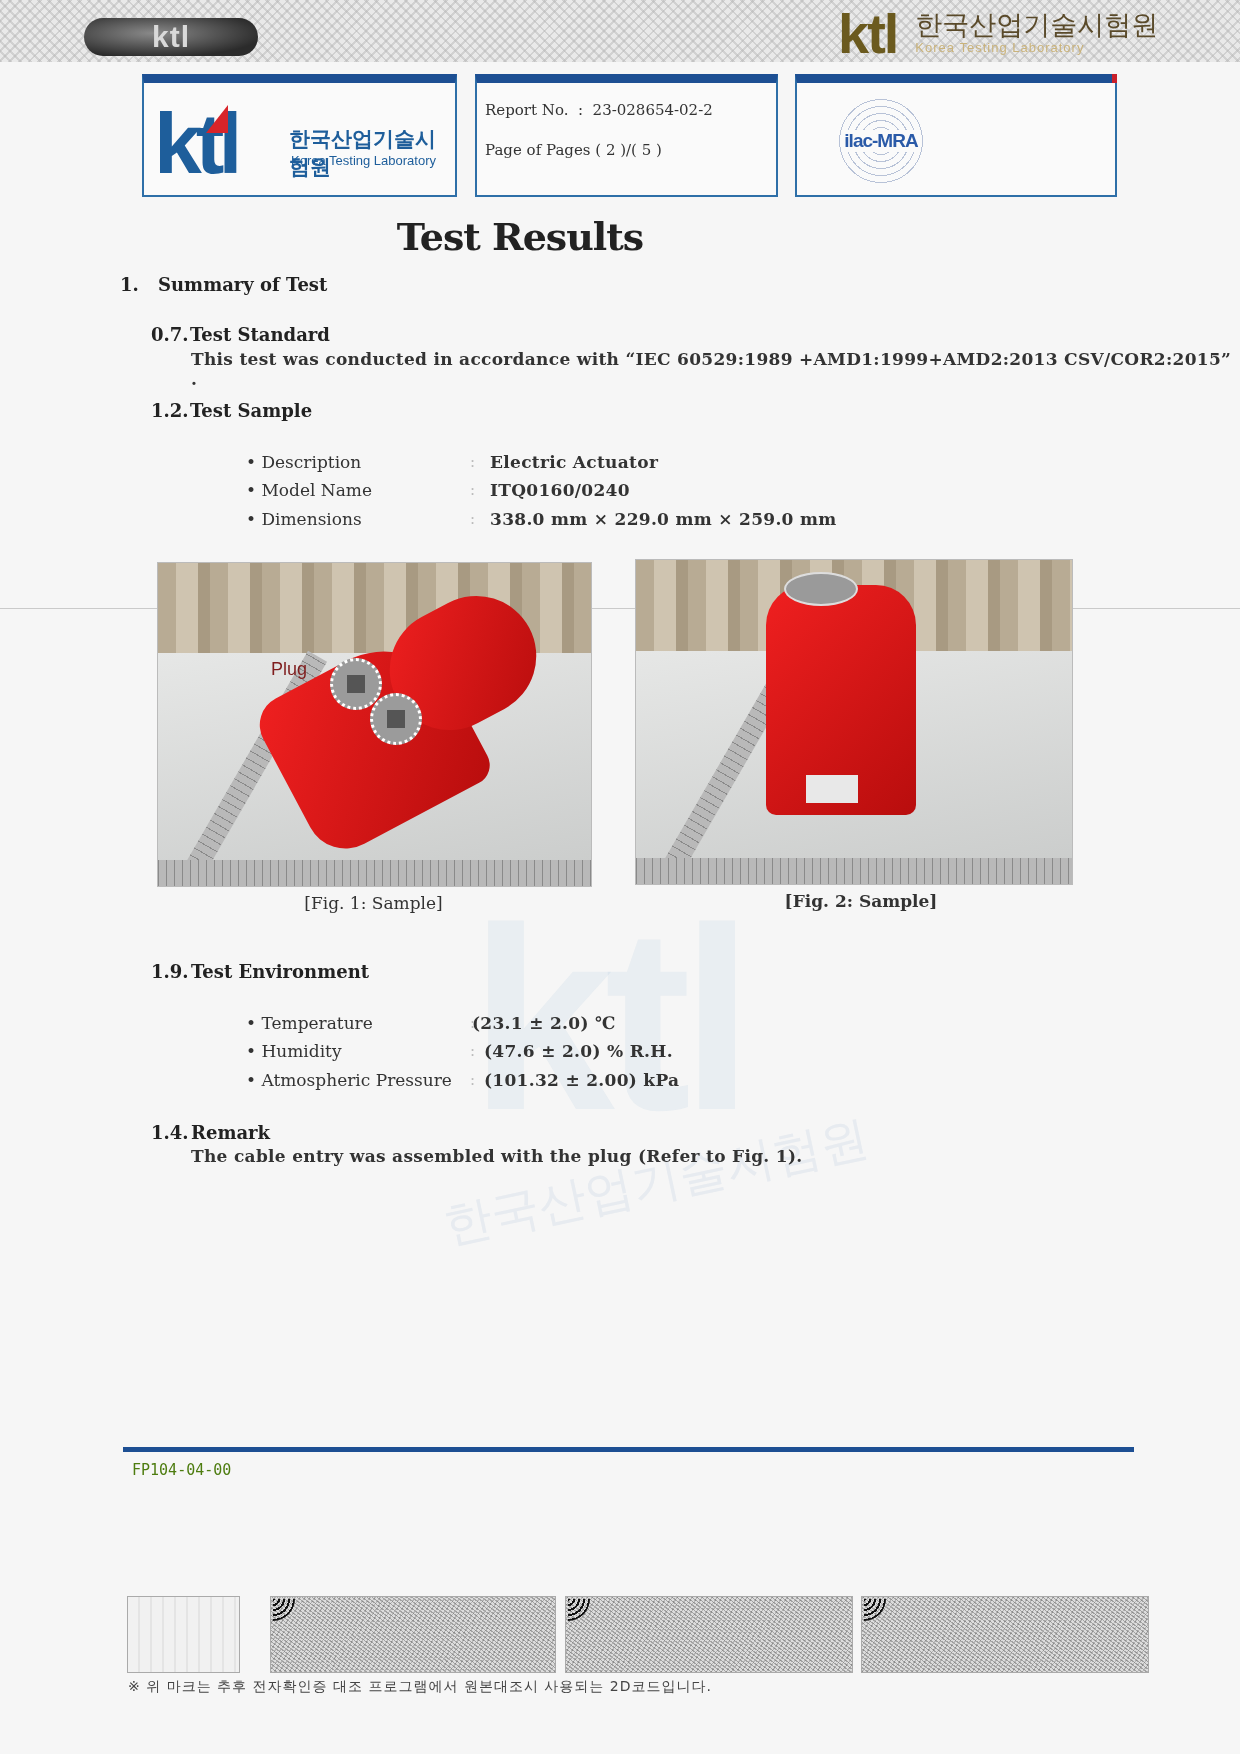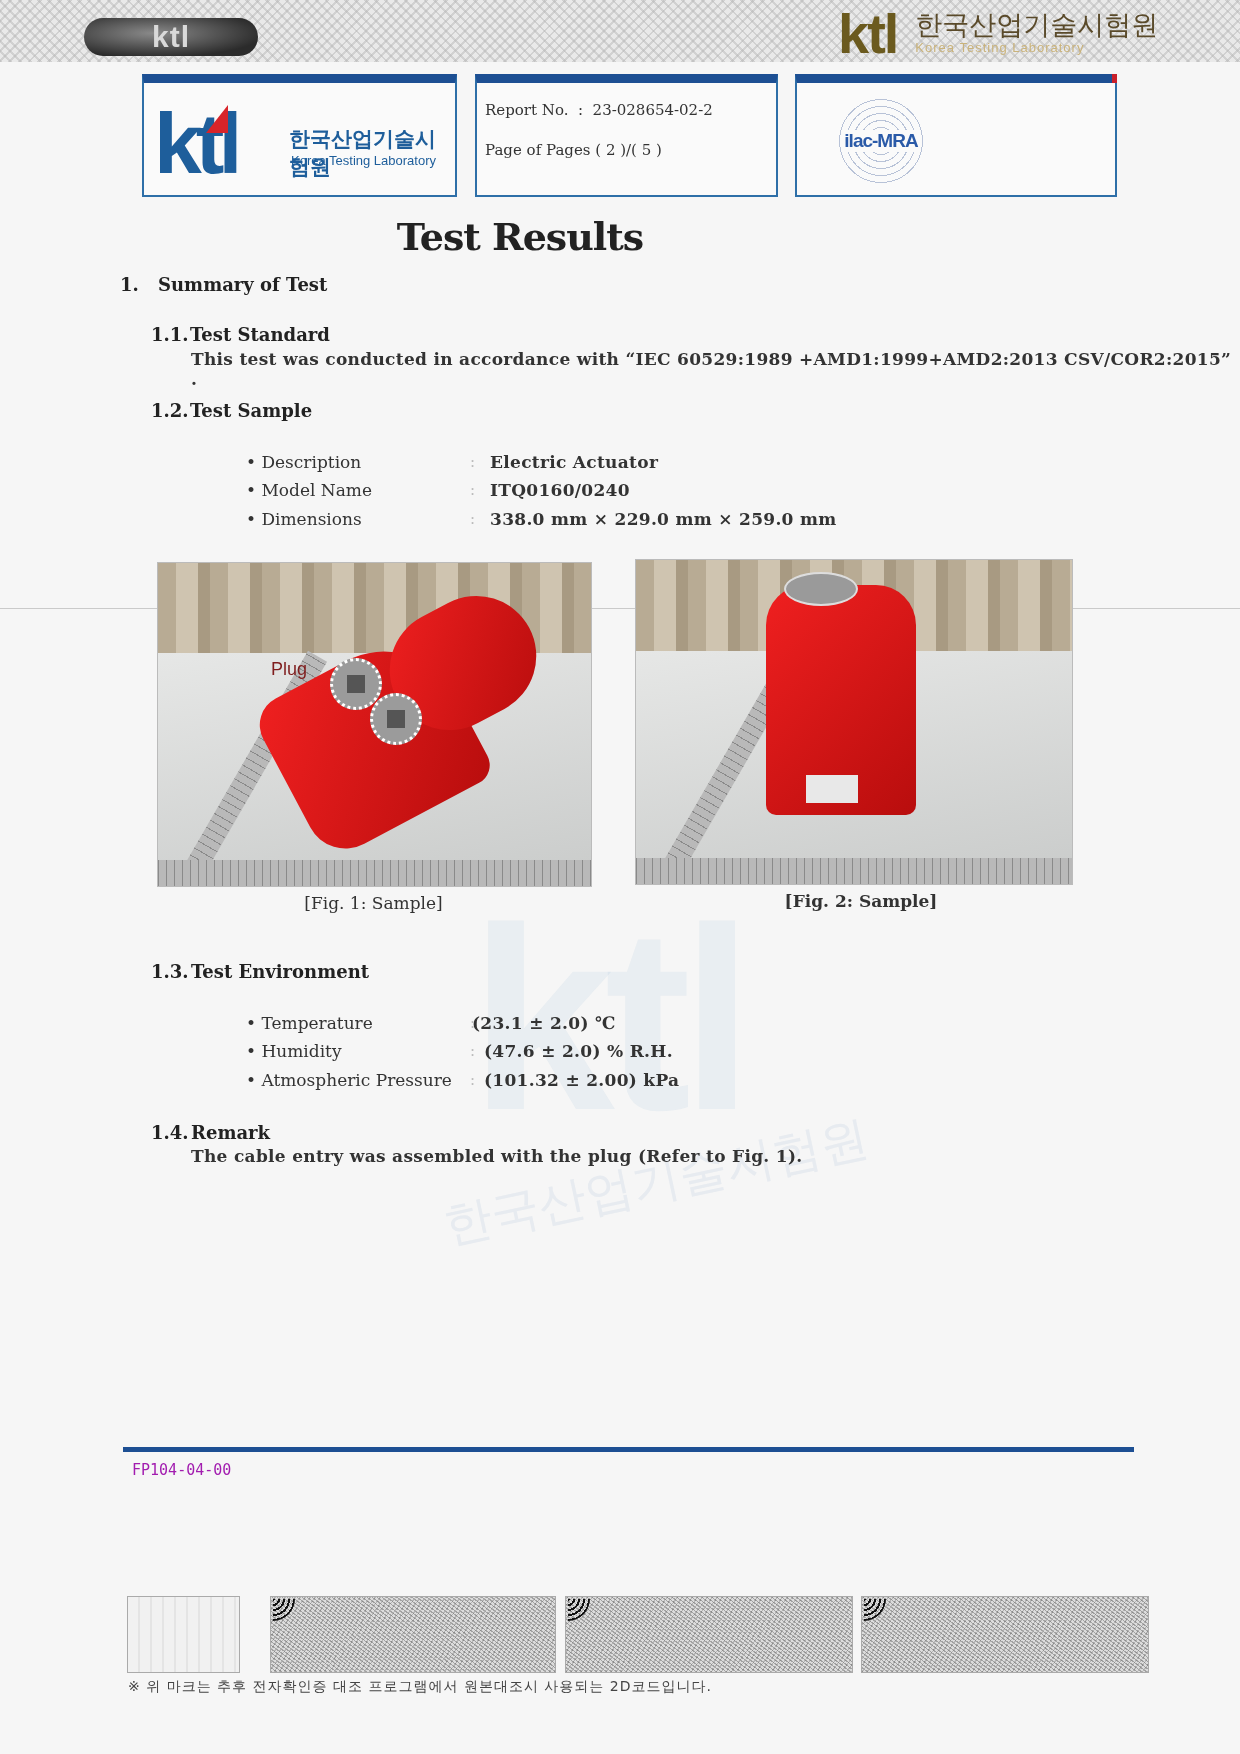--- a/index.html
+++ b/index.html
@@ -54,21 +54,21 @@
   .photo .table{position:absolute;left:0;top:28%;width:100%;height:72%;background:linear-gradient(170deg,#e6e7e6,#c9cbca);}
   .photo .ruler-b{position:absolute;left:0;bottom:0;width:100%;height:26px;background:repeating-linear-gradient(90deg,#8a8a8a 0 1px,#b9b9b9 1px 8px);}
   .photo .ruler-l{position:absolute;left:20px;bottom:10px;width:22px;height:260px;background:repeating-linear-gradient(0deg,#8a8a8a 0 1px,#b9b9b9 1px 8px);transform:rotate(30deg);transform-origin:bottom left;}
   .body-red{position:absolute;background:linear-gradient(135deg,#f02020,#b80d0d);}
   .plug{position:absolute;width:46px;height:46px;border-radius:50%;border:3px dotted #fff;background:#9b9b9b;}
   .plug::after{content:"";position:absolute;left:14px;top:14px;width:18px;height:18px;background:#555;}
   .plug-label{position:absolute;font-family:"Liberation Sans",sans-serif;font-size:18px;color:#7f1d1d;}
   .caption{font-size:17px;color:#333;text-align:center;}
   
   .rule{left:123px;top:1447px;width:1011px;height:5px;background:#1d4f93;}
-  .form-id{left:132px;top:1461px;font-family:"DejaVu Sans Mono",monospace;font-size:15px;color:#a21caf;}
+  .form-id{left:132px;top:1461px;font-family:"DejaVu Sans Mono",monospace;font-size:15px;color:#4d7c0f;}
   .code{top:1596px;height:75px;border:1px solid #aaa;background:
     repeating-linear-gradient(37deg,rgba(90,90,90,.45) 0 1px,transparent 1px 3px),
     repeating-linear-gradient(-53deg,rgba(120,120,120,.4) 0 1px,transparent 1px 4px),
     #dcdcdc;}
   .code .arcs{position:absolute;left:2px;top:2px;width:22px;height:22px;border-radius:0 0 22px 0;
     background:repeating-radial-gradient(circle at 0 0,#111 0 2px,transparent 2px 5px);}
   .code0{left:127px;width:111px;background:repeating-linear-gradient(90deg,#f1f1f1 0 10px,#e4e4e4 10px 12px);}
   .code1{left:270px;width:284px;}
   .code2{left:565px;width:286px;}
   .code3{left:861px;width:286px;}
@@ -114,21 +114,21 @@
 
 <div class="abs wm-k">ktl</div>
 <div class="abs wm-ko">한국산업기술시험원</div>
 <div class="abs scanline"></div>
 
 <div class="abs title">Test Results</div>
 
 <div class="abs h1" style="left:120px;top:274px;">1.</div>
 <div class="abs h1" style="left:158px;top:274px;">Summary of Test</div>
 
-<div class="abs h2" style="left:151px;top:324px;">1.1.</div>
+<div class="abs h2" style="left:151px;top:324px;">0.7.</div>
 <div class="abs h2" style="left:190px;top:324px;">Test Standard</div>
 <div class="abs body" style="left:191px;top:349px;">This test was conducted in accordance with  “IEC 60529:1989 +AMD1:1999+AMD2:2013 CSV/COR2:2015” .</div>
 
 <div class="abs h2" style="left:151px;top:400px;">1.2.</div>
 <div class="abs h2" style="left:190px;top:400px;">Test Sample</div>
 
 <div class="abs lbl" style="left:246px;top:452px;">• Description</div>
 <div class="abs colon" style="left:470px;top:453px;">:</div>
 <div class="abs body" style="left:490px;top:452px;">Electric Actuator</div>
 
@@ -157,21 +157,21 @@
   <div class="wall"></div>
     <div class="table"></div>
   <div class="ruler-l"></div>
   <div class="body-red" style="left:130px;top:25px;width:150px;height:230px;border-radius:40px 40px 10px 10px;"></div>
   <div style="position:absolute;left:148px;top:12px;width:70px;height:30px;border-radius:50%;background:#9a9a9a;border:2px solid #ddd;"></div>
   <div style="position:absolute;left:170px;top:215px;width:52px;height:28px;background:#e8e8e8;"></div>
   <div class="ruler-b"></div>
 </div>
 <div class="abs caption" style="left:643px;top:891px;width:436px;font-weight:bold;">[Fig. 2: Sample]</div>
 
-<div class="abs h2" style="left:151px;top:961px;">1.3.</div>
+<div class="abs h2" style="left:151px;top:961px;">1.9.</div>
 <div class="abs h2" style="left:191px;top:961px;">Test Environment</div>
 
 <div class="abs lbl" style="left:246px;top:1013px;">• Temperature</div>
 <div class="abs colon" style="left:470px;top:1014px;">:</div>
 <div class="abs body" style="left:472px;top:1013px;">(23.1  ±  2.0) ℃</div>
 
 <div class="abs lbl" style="left:246px;top:1041px;">• Humidity</div>
 <div class="abs colon" style="left:470px;top:1042px;">:</div>
 <div class="abs body" style="left:484px;top:1041px;">(47.6  ±  2.0) % R.H.</div>
 

